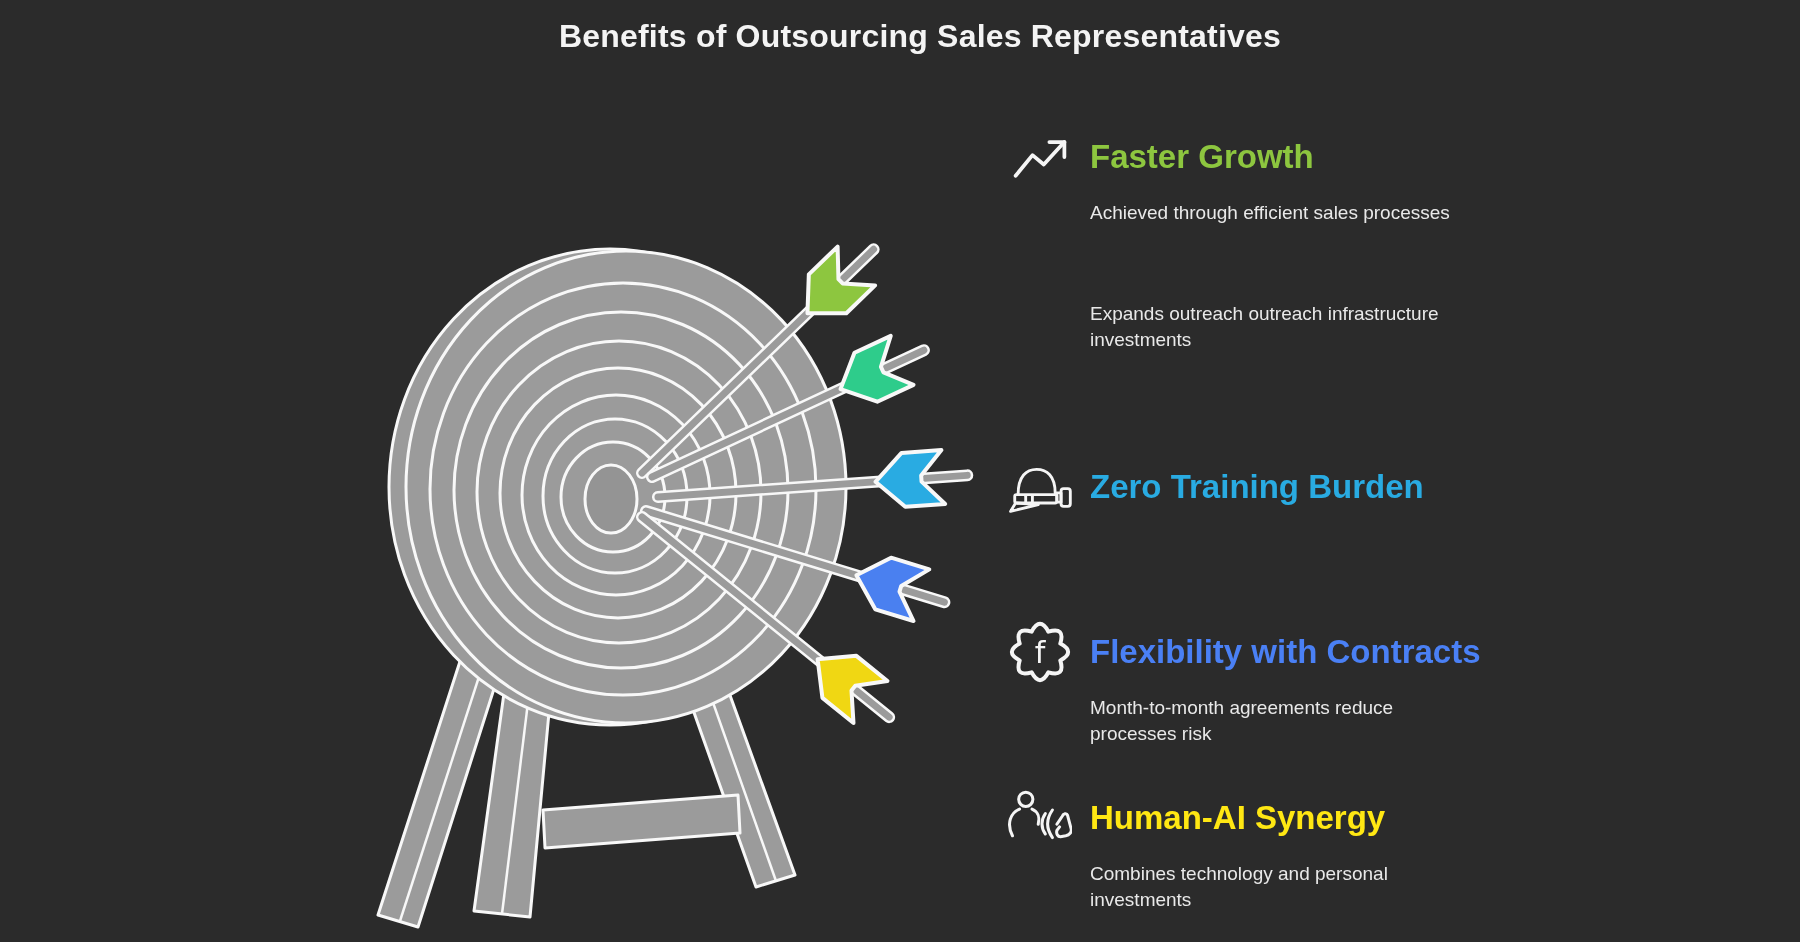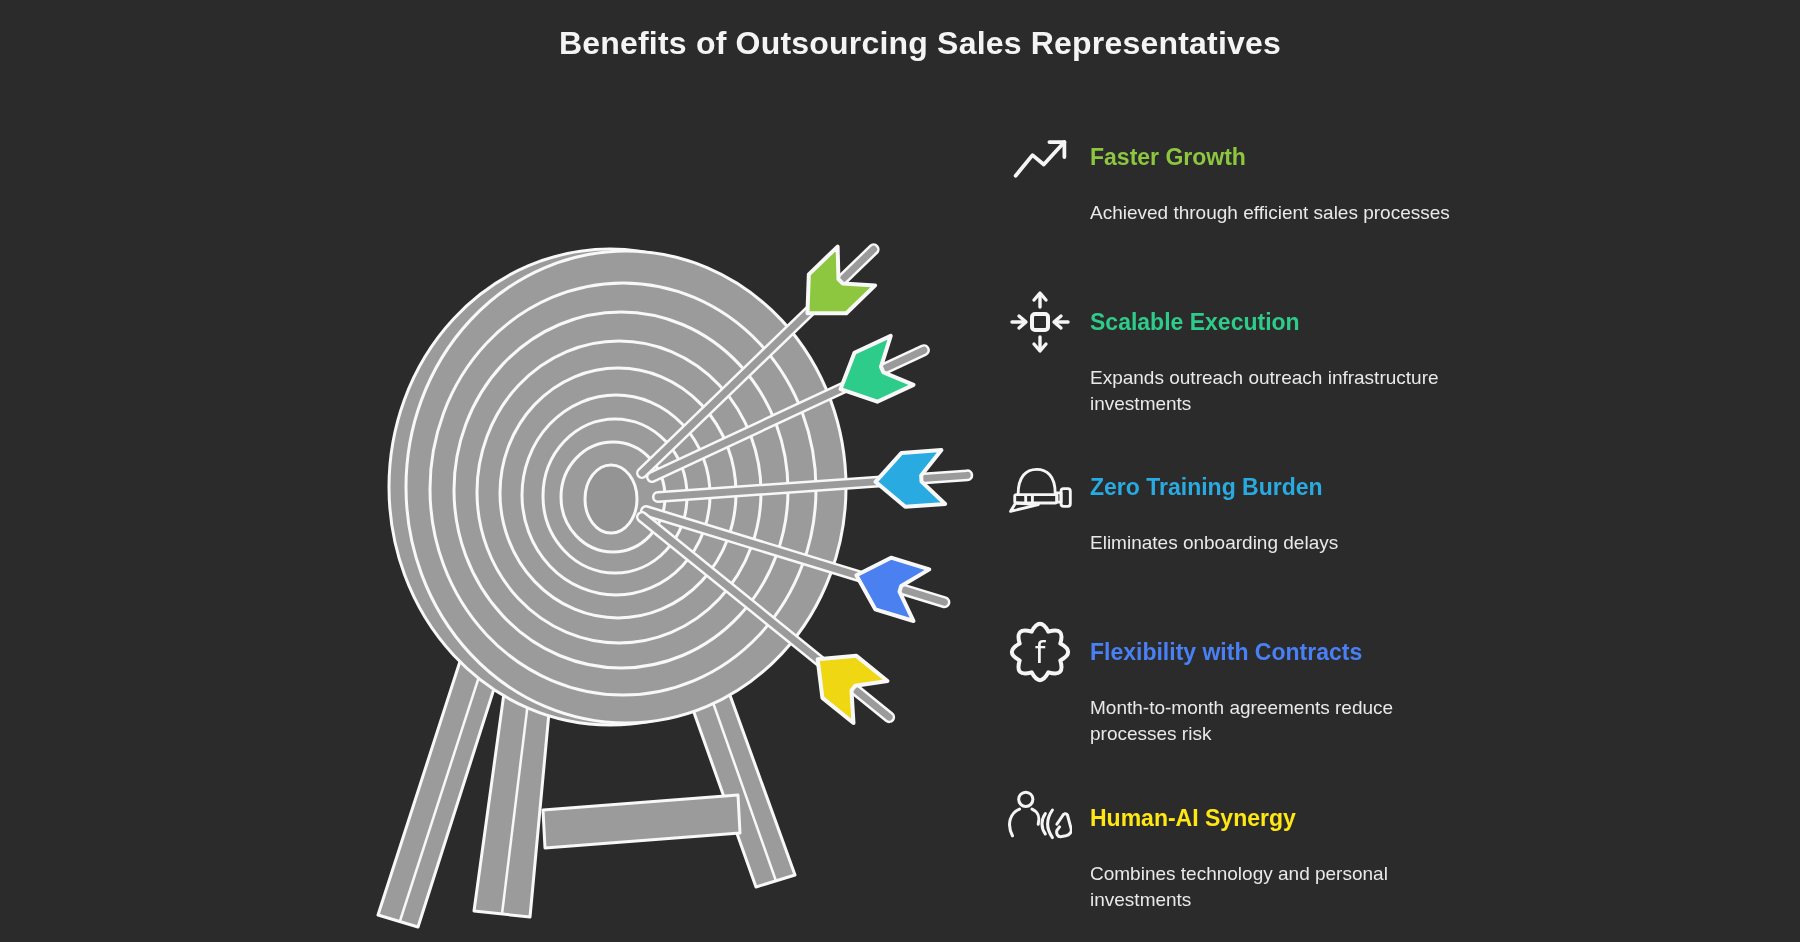--- a/index.html
+++ b/index.html
@@ -5,32 +5,32 @@
   html,body { margin:0; padding:0; }
   .canvas {
     position:relative;
     width:1800px; height:942px;
     background:#2b2b2b;
     overflow:hidden;
     font-family:"Liberation Sans", sans-serif;
   }
   .page-title {
     position:absolute;
-    left:520px; top:25px; width:800px;
+    left:520px; top:18px; width:800px;
     text-align:center;
     font-size:32px; font-weight:700;
     color:#f4f4f4;
     letter-spacing:0.2px;
   }
   .target-svg { position:absolute; left:290px; top:185px; }
 
   .benefit-item { position:absolute; left:1008px; width:500px; }
   .item-header { display:flex; align-items:center; gap:18px; height:64px; }
   .icon-box { width:64px; height:64px; flex:0 0 64px; display:flex; align-items:center; justify-content:center; }
-  .item-heading { margin:0; font-size:23px; font-weight:700; line-height:30px; }
+  .item-heading { margin:0; font-size:33px; font-weight:700; line-height:30px; }
   .item-desc { margin-left:82px; margin-top:11px; font-size:19px; line-height:26px; color:#e9e9e9; }
   .desc-line { display:block; }
 
   .icon-stroke { stroke:#f5f5f5; fill:none; stroke-width:4; stroke-linecap:round; stroke-linejoin:round; }
   .icon-stroke-thin { stroke:#f5f5f5; fill:none; stroke-width:3.4; stroke-linecap:round; stroke-linejoin:round; }
 
   .board-ring { fill:none; stroke:#f8f8f8; stroke-width:3; }
   .board-body { fill:#9b9b9b; stroke:#f8f8f8; stroke-width:3; }
   .leg { fill:#9b9b9b; stroke:#f8f8f8; stroke-width:3; stroke-linejoin:round; }
   .leg-line { stroke:#f8f8f8; stroke-width:2.5; fill:none; }
@@ -112,60 +112,40 @@
       </div>
       <h2 class="item-heading" style="color: rgb(141, 198, 63);">Faster Growth</h2>
     </div>
     <div class="item-desc">
       <span class="desc-line">Achieved through efficient sales processes</span>
       <span class="desc-line"></span>
     </div>
   </div>
 
   <div class="benefit-item" style="top:290px">
-    <div class="item-header">
-      <div class="icon-box">
-        <svg width="64" height="64" viewBox="0 0 64 64">
-          <rect class="icon-stroke" x="24" y="24" width="16" height="16" rx="3"></rect>
-          <line class="icon-stroke-thin" x1="32" y1="17" x2="32" y2="5"></line>
-          <polyline class="icon-stroke-thin" points="26,10 32,3 38,10"></polyline>
-          <line class="icon-stroke-thin" x1="32" y1="47" x2="32" y2="59"></line>
-          <polyline class="icon-stroke-thin" points="26,54 32,61 38,54"></polyline>
-          <line class="icon-stroke-thin" x1="4" y1="32" x2="16" y2="32"></line>
-          <polyline class="icon-stroke-thin" points="11,26 18,32 11,38"></polyline>
-          <line class="icon-stroke-thin" x1="60" y1="32" x2="48" y2="32"></line>
-          <polyline class="icon-stroke-thin" points="53,26 46,32 53,38"></polyline>
-        </svg>
-      </div>
-      <h2 class="item-heading" style="color: rgb(46, 204, 139);">Scalable Execution</h2>
-    </div>
     <div class="item-desc">
       <span class="desc-line">Expands outreach outreach infrastructure</span>
       <span class="desc-line">investments</span>
     </div>
   </div>
 
   <div class="benefit-item" style="top:455px">
     <div class="item-header">
       <div class="icon-box">
         <svg width="76" height="64" viewBox="0 0 76 64">
           <path class="icon-stroke-thin" d="M12,41 C12,19 22,11 34,11 C46,11 56,19 56,39"></path>
           <rect class="icon-stroke-thin" x="8" y="41" width="50" height="10" rx="2"></rect>
           <line class="icon-stroke-thin" x1="21" y1="43" x2="21" y2="49"></line>
           <line class="icon-stroke-thin" x1="29" y1="43" x2="29" y2="49"></line>
           <path class="icon-stroke-thin" d="M9,51 L3,61 L36,53 Z"></path>
           <rect class="icon-stroke-thin" x="58" y="39" width="5" height="11"></rect>
           <rect class="icon-stroke-thin" x="63" y="34" width="11" height="21" rx="3"></rect>
         </svg>
       </div>
       <h2 class="item-heading" style="color: rgb(41, 171, 226); text-align: center;">Zero Training Burden</h2>
-    </div>
-    <div class="item-desc">
-      <span class="desc-line">Eliminates onboarding delays</span>
-      <span class="desc-line"></span>
     </div>
   </div>
 
   <div class="benefit-item" style="top:620px">
     <div class="item-header">
       <div class="icon-box">
         <svg width="64" height="64" viewBox="0 0 64 64">
           <path class="icon-stroke" d="M52.3,23.6 Q68,32 52.3,40.4 Q57.5,57.5 40.4,52.3 Q32,68 23.6,52.3 Q6.5,57.5 11.7,40.4 Q-4,32 11.7,23.6 Q6.5,6.5 23.6,11.7 Q32,-4 40.4,11.7 Q57.5,6.5 52.3,23.6 Z"></path>
           <text x="32" y="43" text-anchor="middle" font-size="30" fill="#f5f5f5" font-family="DejaVu Sans, sans-serif">f</text>
         </svg>

